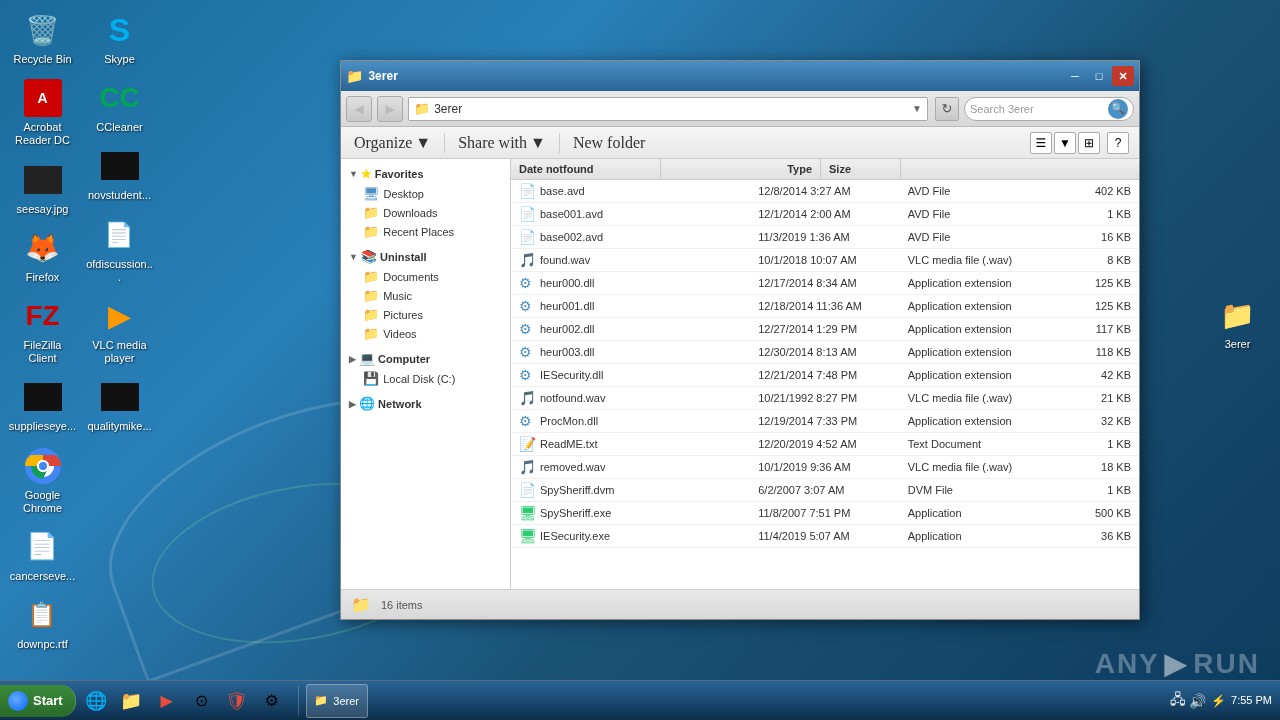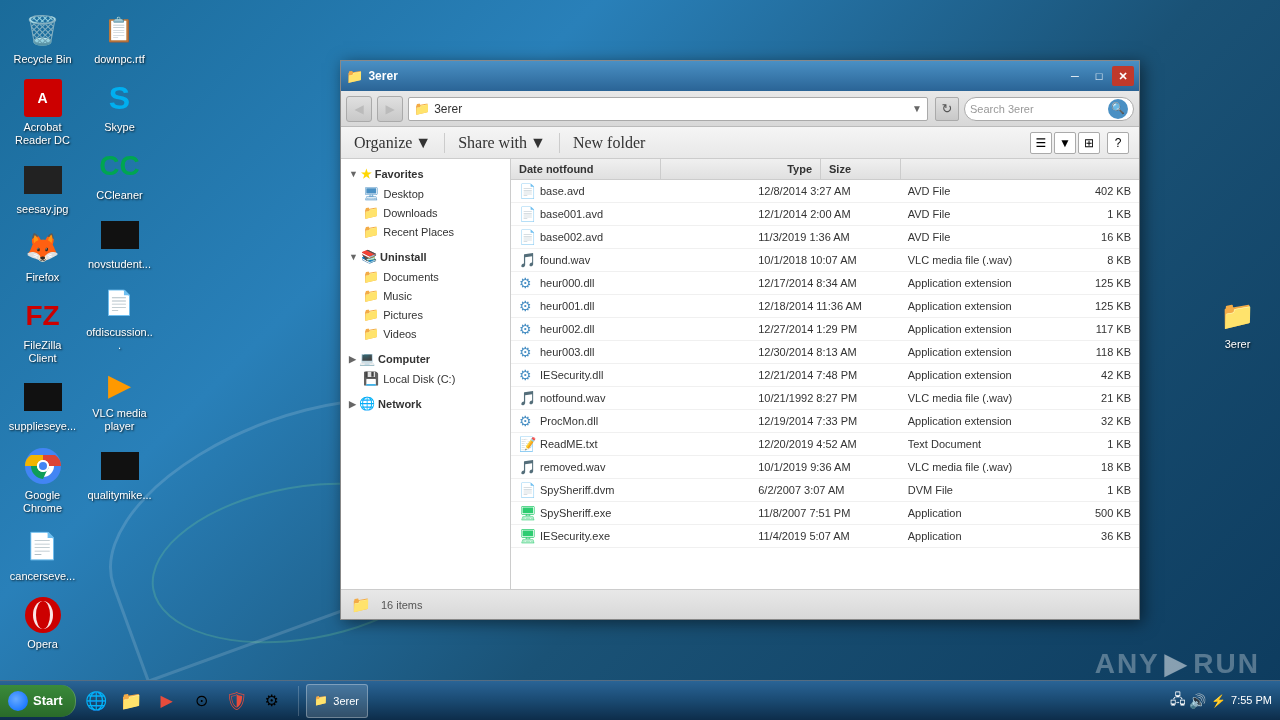--- a/index.html
+++ b/index.html
@@ -525,30 +525,20 @@
         </svg>
       </div>
       <div class="icon-label">Google Chrome</div>
     </div>
 
     <div class="desktop-icon">
       <div class="icon-img" style="color:#2b5797;font-size:26px;">📄</div>
       <div class="icon-label">cancerseve...</div>
     </div>
 
-    <div class="desktop-icon">
-      <div class="icon-img">
-        <svg width="36" height="36" viewBox="0 0 36 36">
-          <circle cx="18" cy="18" r="18" fill="#CC0000"></circle>
-          <ellipse cx="18" cy="18" rx="10" ry="14" fill="#fff" opacity="0.9"></ellipse>
-          <ellipse cx="18" cy="18" rx="7" ry="14" fill="#CC0000"></ellipse>
-        </svg>
-      </div>
-      <div class="icon-label">Opera</div>
-    </div>
 
     <div class="desktop-icon">
       <div class="icon-img" style="color:#333;font-size:24px;">📋</div>
       <div class="icon-label">downpc.rtf</div>
     </div>
 
     <div class="desktop-icon">
       <div class="icon-img" style="color:#00aff0;font-size:32px;font-weight:bold;">S</div>
       <div class="icon-label">Skype</div>
     </div>

